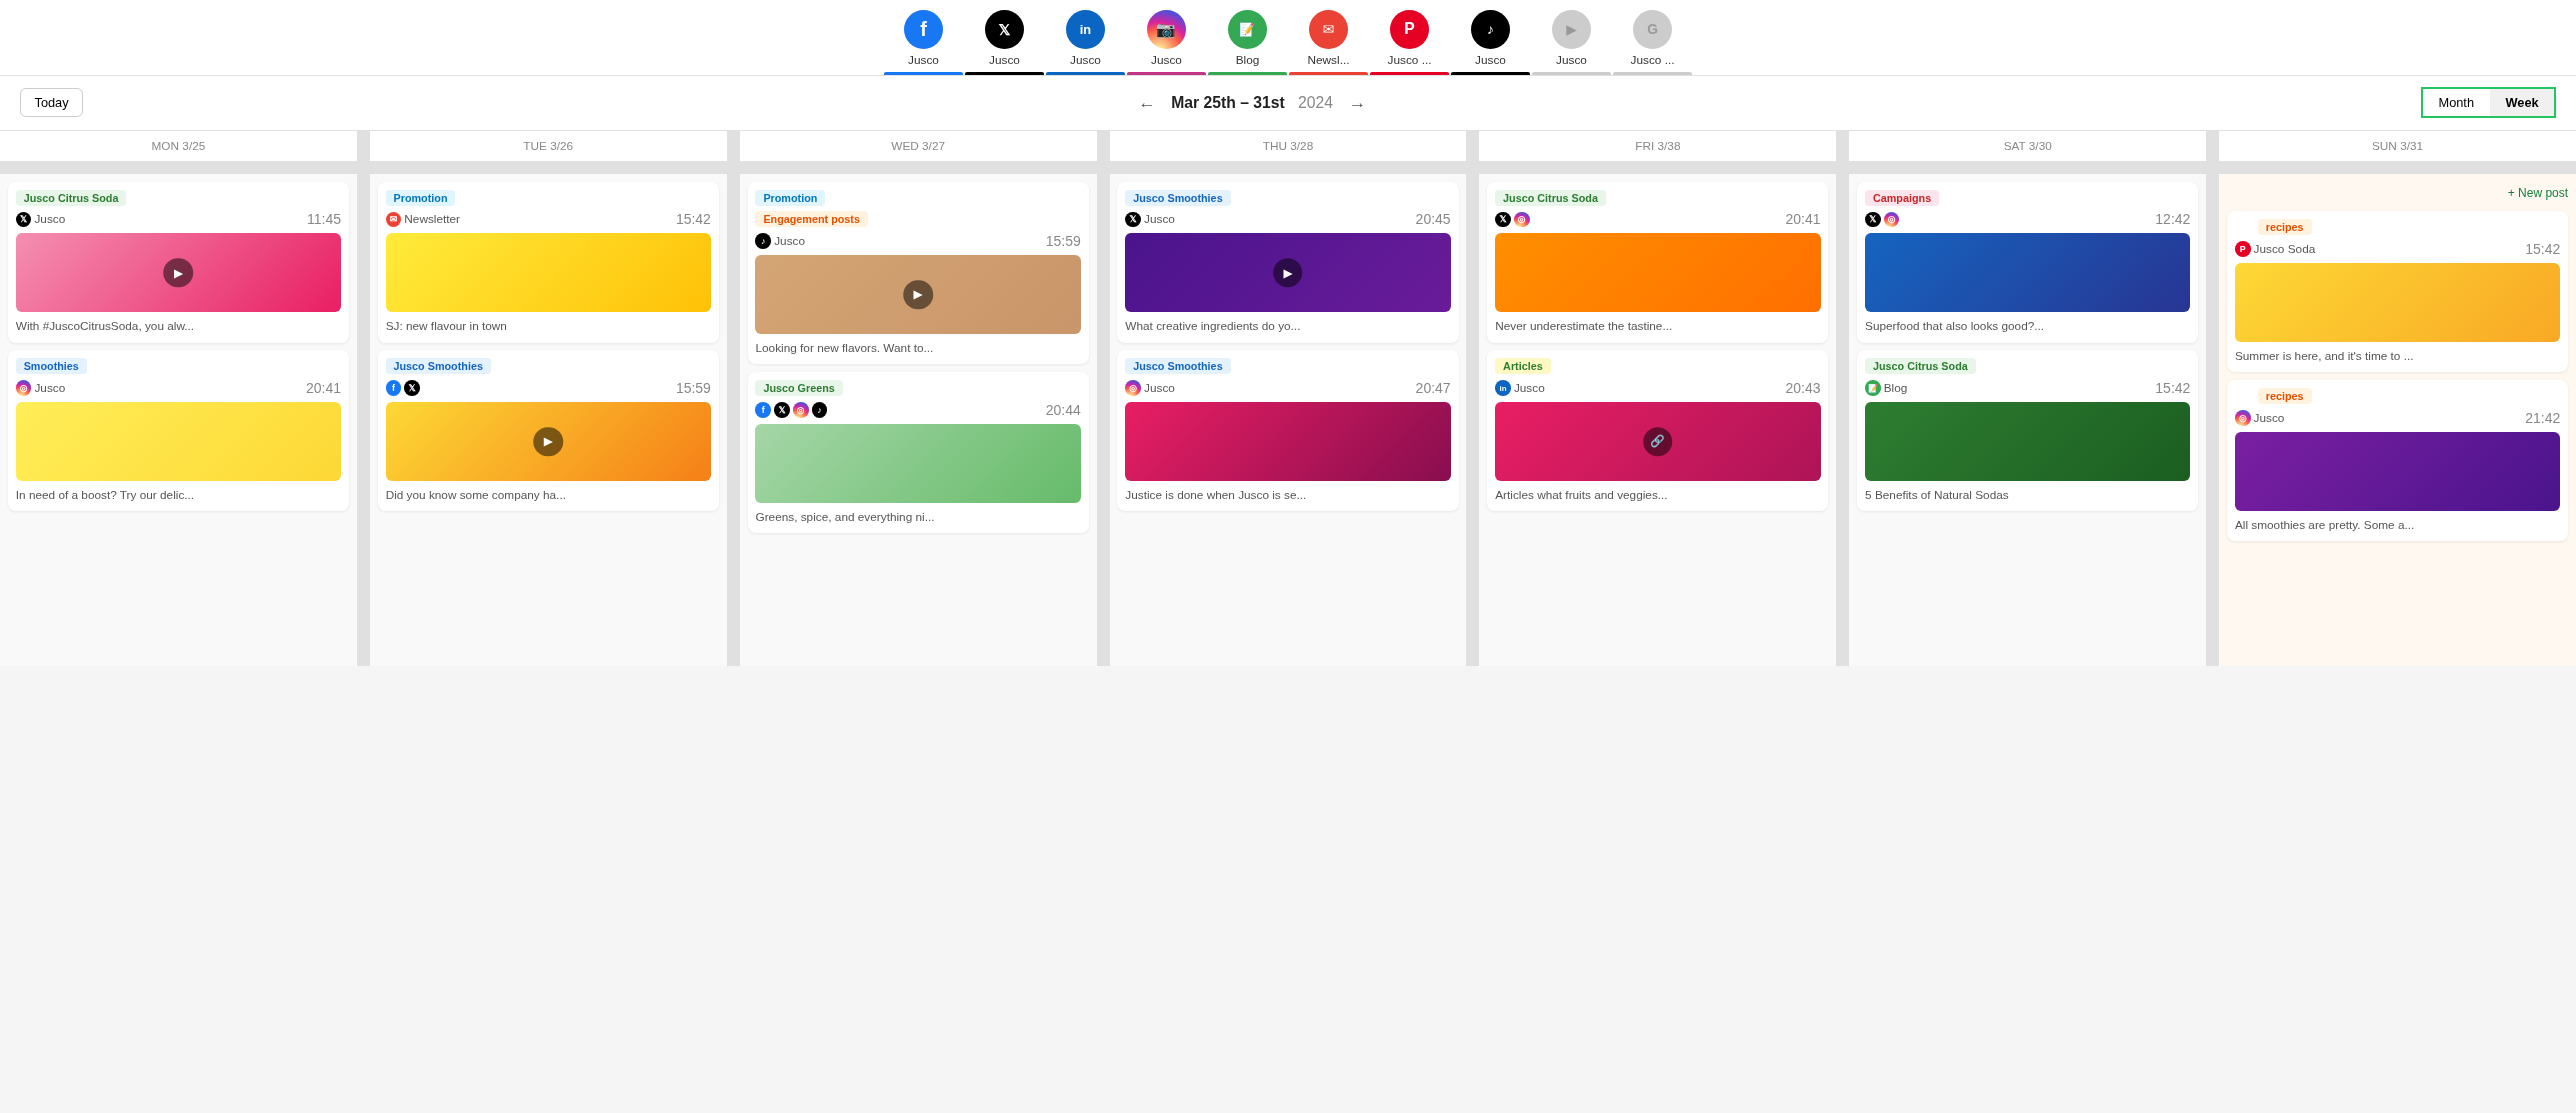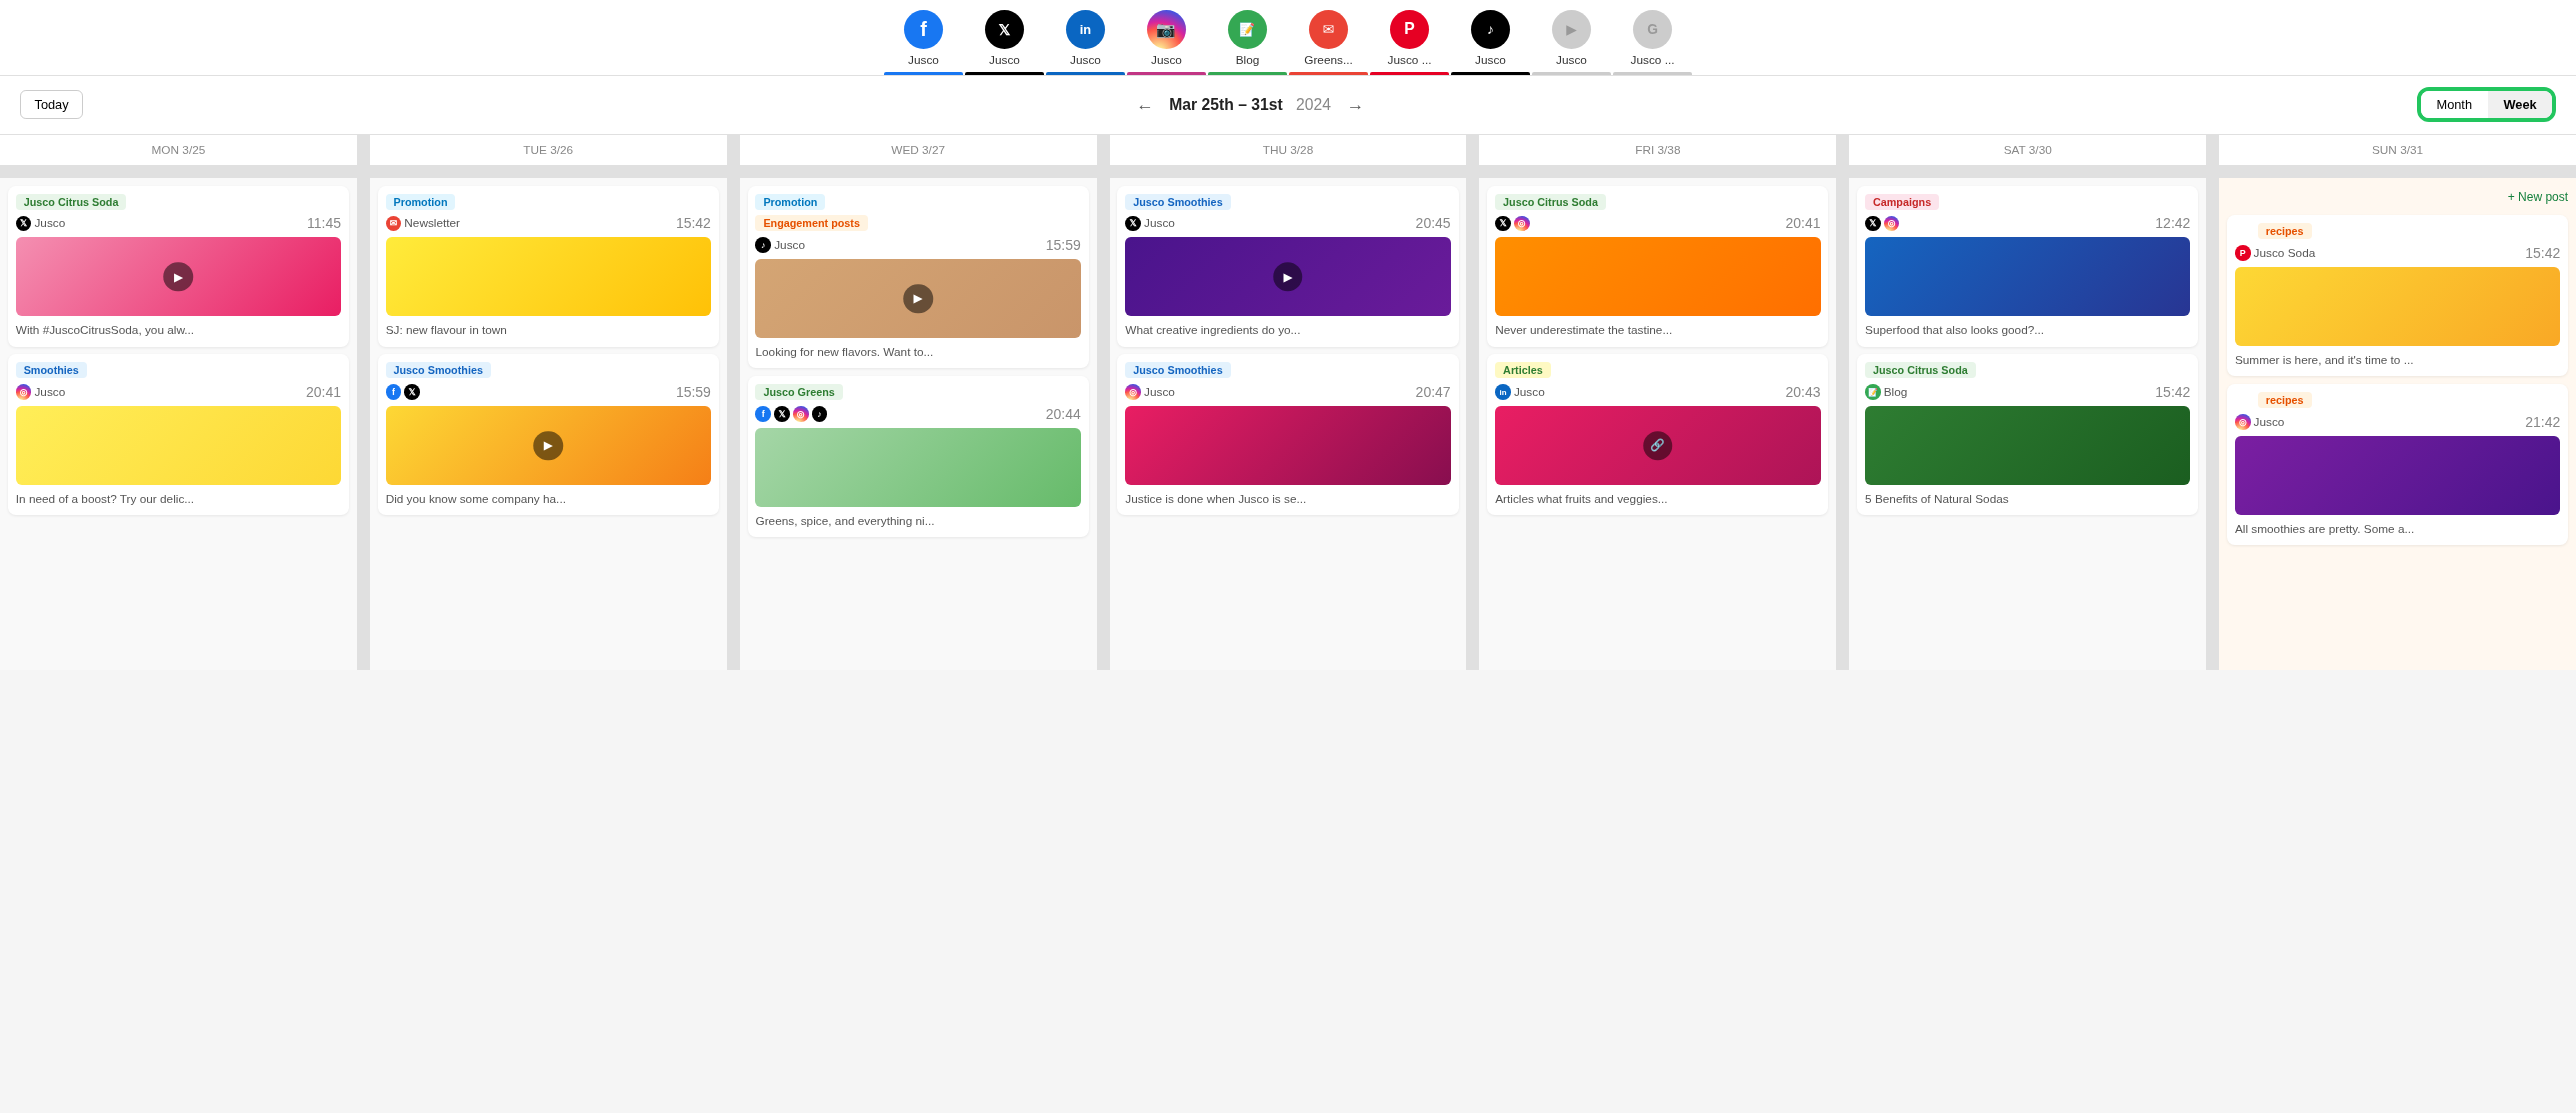--- a/index.html
+++ b/index.html
@@ -34,21 +34,21 @@
     
     .g-icon { background: #ccc; color: #999; font-size: 13.8px; font-weight: bold; }
 
     
     .calendar-header { background: #fff; display: flex; align-items: center; padding: 11.8px 19.7px; border-bottom: 1px solid #e0e0e0; gap: 19.7px; }
     .today-btn { border: 1px solid #ccc; background: #fff; padding: 5.9px 13.8px; border-radius: 5.9px; cursor: pointer; font-size: 12.8px; font-weight: 500; }
     .date-nav { display: flex; align-items: center; gap: 15.7px; flex: 1; justify-content: center; }
     .nav-arrow { cursor: pointer; font-size: 17.7px; color: #555; background: none; border: none; }
     .date-range { font-size: 15.7px; font-weight: 600; color: #222; }
     .date-range .year { font-weight: 400; color: #888; margin-left: 9px; }
-    .view-toggle { display: flex; border: 4px solid #22c55e; border-radius: 12px; overflow: hidden; }
+    .view-toggle { display: flex; border: 2px solid #22c55e; border-radius: 0; overflow: hidden; }
     .view-btn { padding: 5.9px 15.7px; background: #fff; border: none; cursor: pointer; font-size: 12.8px; }
     .view-btn.active { background: #f0f0f0; font-weight: 600; }
 
     
     .calendar-grid { display: grid; grid-template-columns: repeat(7, 1fr); background: #e0e0e0; gap: 13px; flex: 1; }
     .day-header { background: #fff; text-align: center; padding: 7.9px 0; font-size: 11.8px; color: #888; font-weight: 500; }
     .day-col { background: #f9f9f9; padding: 7.9px; min-height: 492px; display: flex; flex-direction: column; gap: 7.9px; position: relative; }
     .day-col.sunday { background: #fff8f0; }
 
     
@@ -126,21 +126,21 @@
       <span class="account-label">Jusco</span>
       <div class="account-bar" style="background:#c13584"></div>
     </div>
     <div class="nav-account">
       <div class="account-icon blog-icon" style="font-size:12.8px;">📝</div>
       <span class="account-label">Blog</span>
       <div class="account-bar" style="background:#34a853"></div>
     </div>
     <div class="nav-account">
       <div class="account-icon nl-icon" style="font-size:13.8px;">✉</div>
-      <span class="account-label">Greens...</span>
+      <span class="account-label">Newsl...</span>
       <div class="account-bar" style="background:#ea4335"></div>
     </div>
     <div class="nav-account">
       <div class="account-icon pt-icon" style="font-size:15.7px;font-weight:bold;">P</div>
       <span class="account-label">Jusco ...</span>
       <div class="account-bar" style="background:#e60023"></div>
     </div>
     <div class="nav-account">
       <div class="account-icon tt-icon" style="font-size:13.8px;">♪</div>
       <span class="account-label">Jusco</span>

